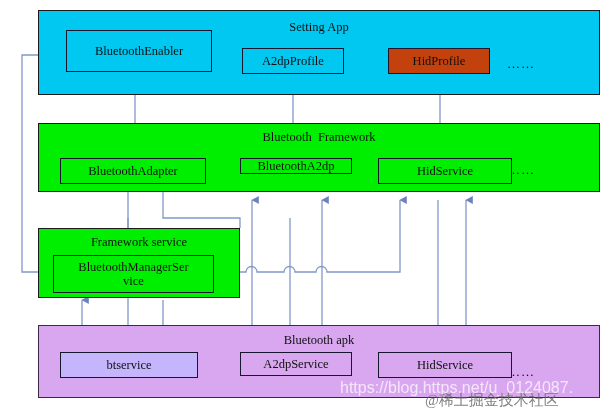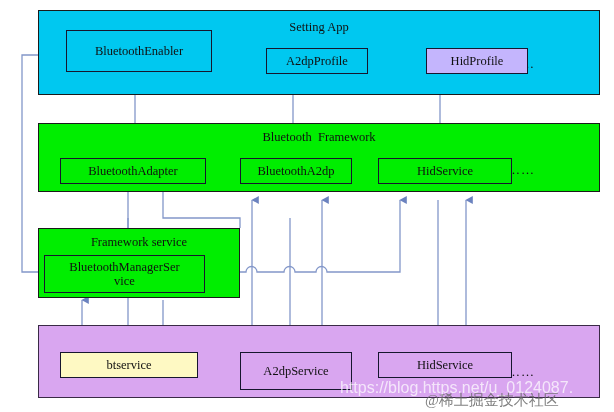--- a/index.html
+++ b/index.html
@@ -86,63 +86,64 @@
 
   <div class="layer" style="left:38px;top:10px;width:562px;height:85px;background:#00c8f0;">
     <div class="layer-title" style="top:9px;">Setting App</div>
     <div class="ellipsis" style="left:468px;top:45px;">……</div>
   </div>
 
   <div class="node two-line" style="left:66px;top:30px;width:146px;height:42px;background:#00c8f0;flex-direction:row;">
     <span>BluetoothEnabler</span>
   </div>
 
-  <div class="node" style="left:242px;top:48px;width:102px;height:26px;background:#00c8f0;margin-left:24px;">
+  <div class="node" style="left:242px;top:48px;width:102px;height:26px;background:#00c8f0;">
     <span>A2dpProfile</span>
   </div>
 
-  <div class="node" style="left:388px;top:48px;width:102px;height:26px;background:#c4b5fd;margin-left:38px;">
+  <div class="node" style="left:388px;top:48px;width:102px;height:26px;background:#c2410c;">
     <span>HidProfile</span>
   </div>
 
   <div class="layer" style="left:38px;top:123px;width:562px;height:69px;background:#00ee00;">
     <div class="layer-title" style="top:6px;">Bluetooth  Framework</div>
     <div class="ellipsis" style="left:468px;top:38px;">……</div>
   </div>
 
   <div class="node" style="left:60px;top:158px;width:146px;height:26px;background:#00ee00;">
     <span>BluetoothAdapter</span>
   </div>
 
-  <div class="node" style="left:240px;top:158px;width:112px;height:26px;background:#00ee00;">
+  <div class="node" style="left:240px;top:158px;width:112px;height:16px;background:#00ee00;align-items:flex-end;">
     <span>BluetoothA2dp</span>
   </div>
 
   <div class="node" style="left:378px;top:158px;width:134px;height:26px;background:#00ee00;">
     <span>HidService</span>
   </div>
 
   <div class="layer" style="left:38px;top:228px;width:202px;height:70px;background:#00ee00;">
     <div class="layer-title" style="top:6px;">Framework service</div>
   </div>
 
-  <div class="node two-line" style="left:44px;top:255px;width:161px;height:38px;background:#00ee00;flex-direction:column;">
+  <div class="node two-line" style="left:53px;top:255px;width:161px;height:38px;background:#00ee00;flex-direction:column;">
     <span>BluetoothManagerSer</span>
     <span>vice</span>
   </div>
 
   <div class="layer" style="left:38px;top:325px;width:562px;height:73px;background:#d9a6f0;border-color:#3a2a46;">
+    <div class="layer-title" style="top:7px;">Bluetooth apk</div>
     <div class="ellipsis" style="left:468px;top:38px;">……</div>
   </div>
 
-  <div class="node" style="left:60px;top:352px;width:138px;height:26px;background:#fef9c3;">
+  <div class="node" style="left:60px;top:352px;width:138px;height:26px;background:#c4b5fd;">
     <span>btservice</span>
   </div>
 
-  <div class="node" style="left:240px;top:352px;width:112px;height:38px;background:#d9a6f0;">
+  <div class="node" style="left:240px;top:352px;width:112px;height:24px;background:#d9a6f0;">
     <span>A2dpService</span>
   </div>
 
   <div class="node" style="left:378px;top:352px;width:134px;height:26px;background:#d9a6f0;">
     <span>HidService</span>
   </div>
 
   <div class="wm wm-url">https://blog.https.net/u_0124087.</div>
   <div class="wm wm-cn">@稀土掘金技术社区</div>
 

